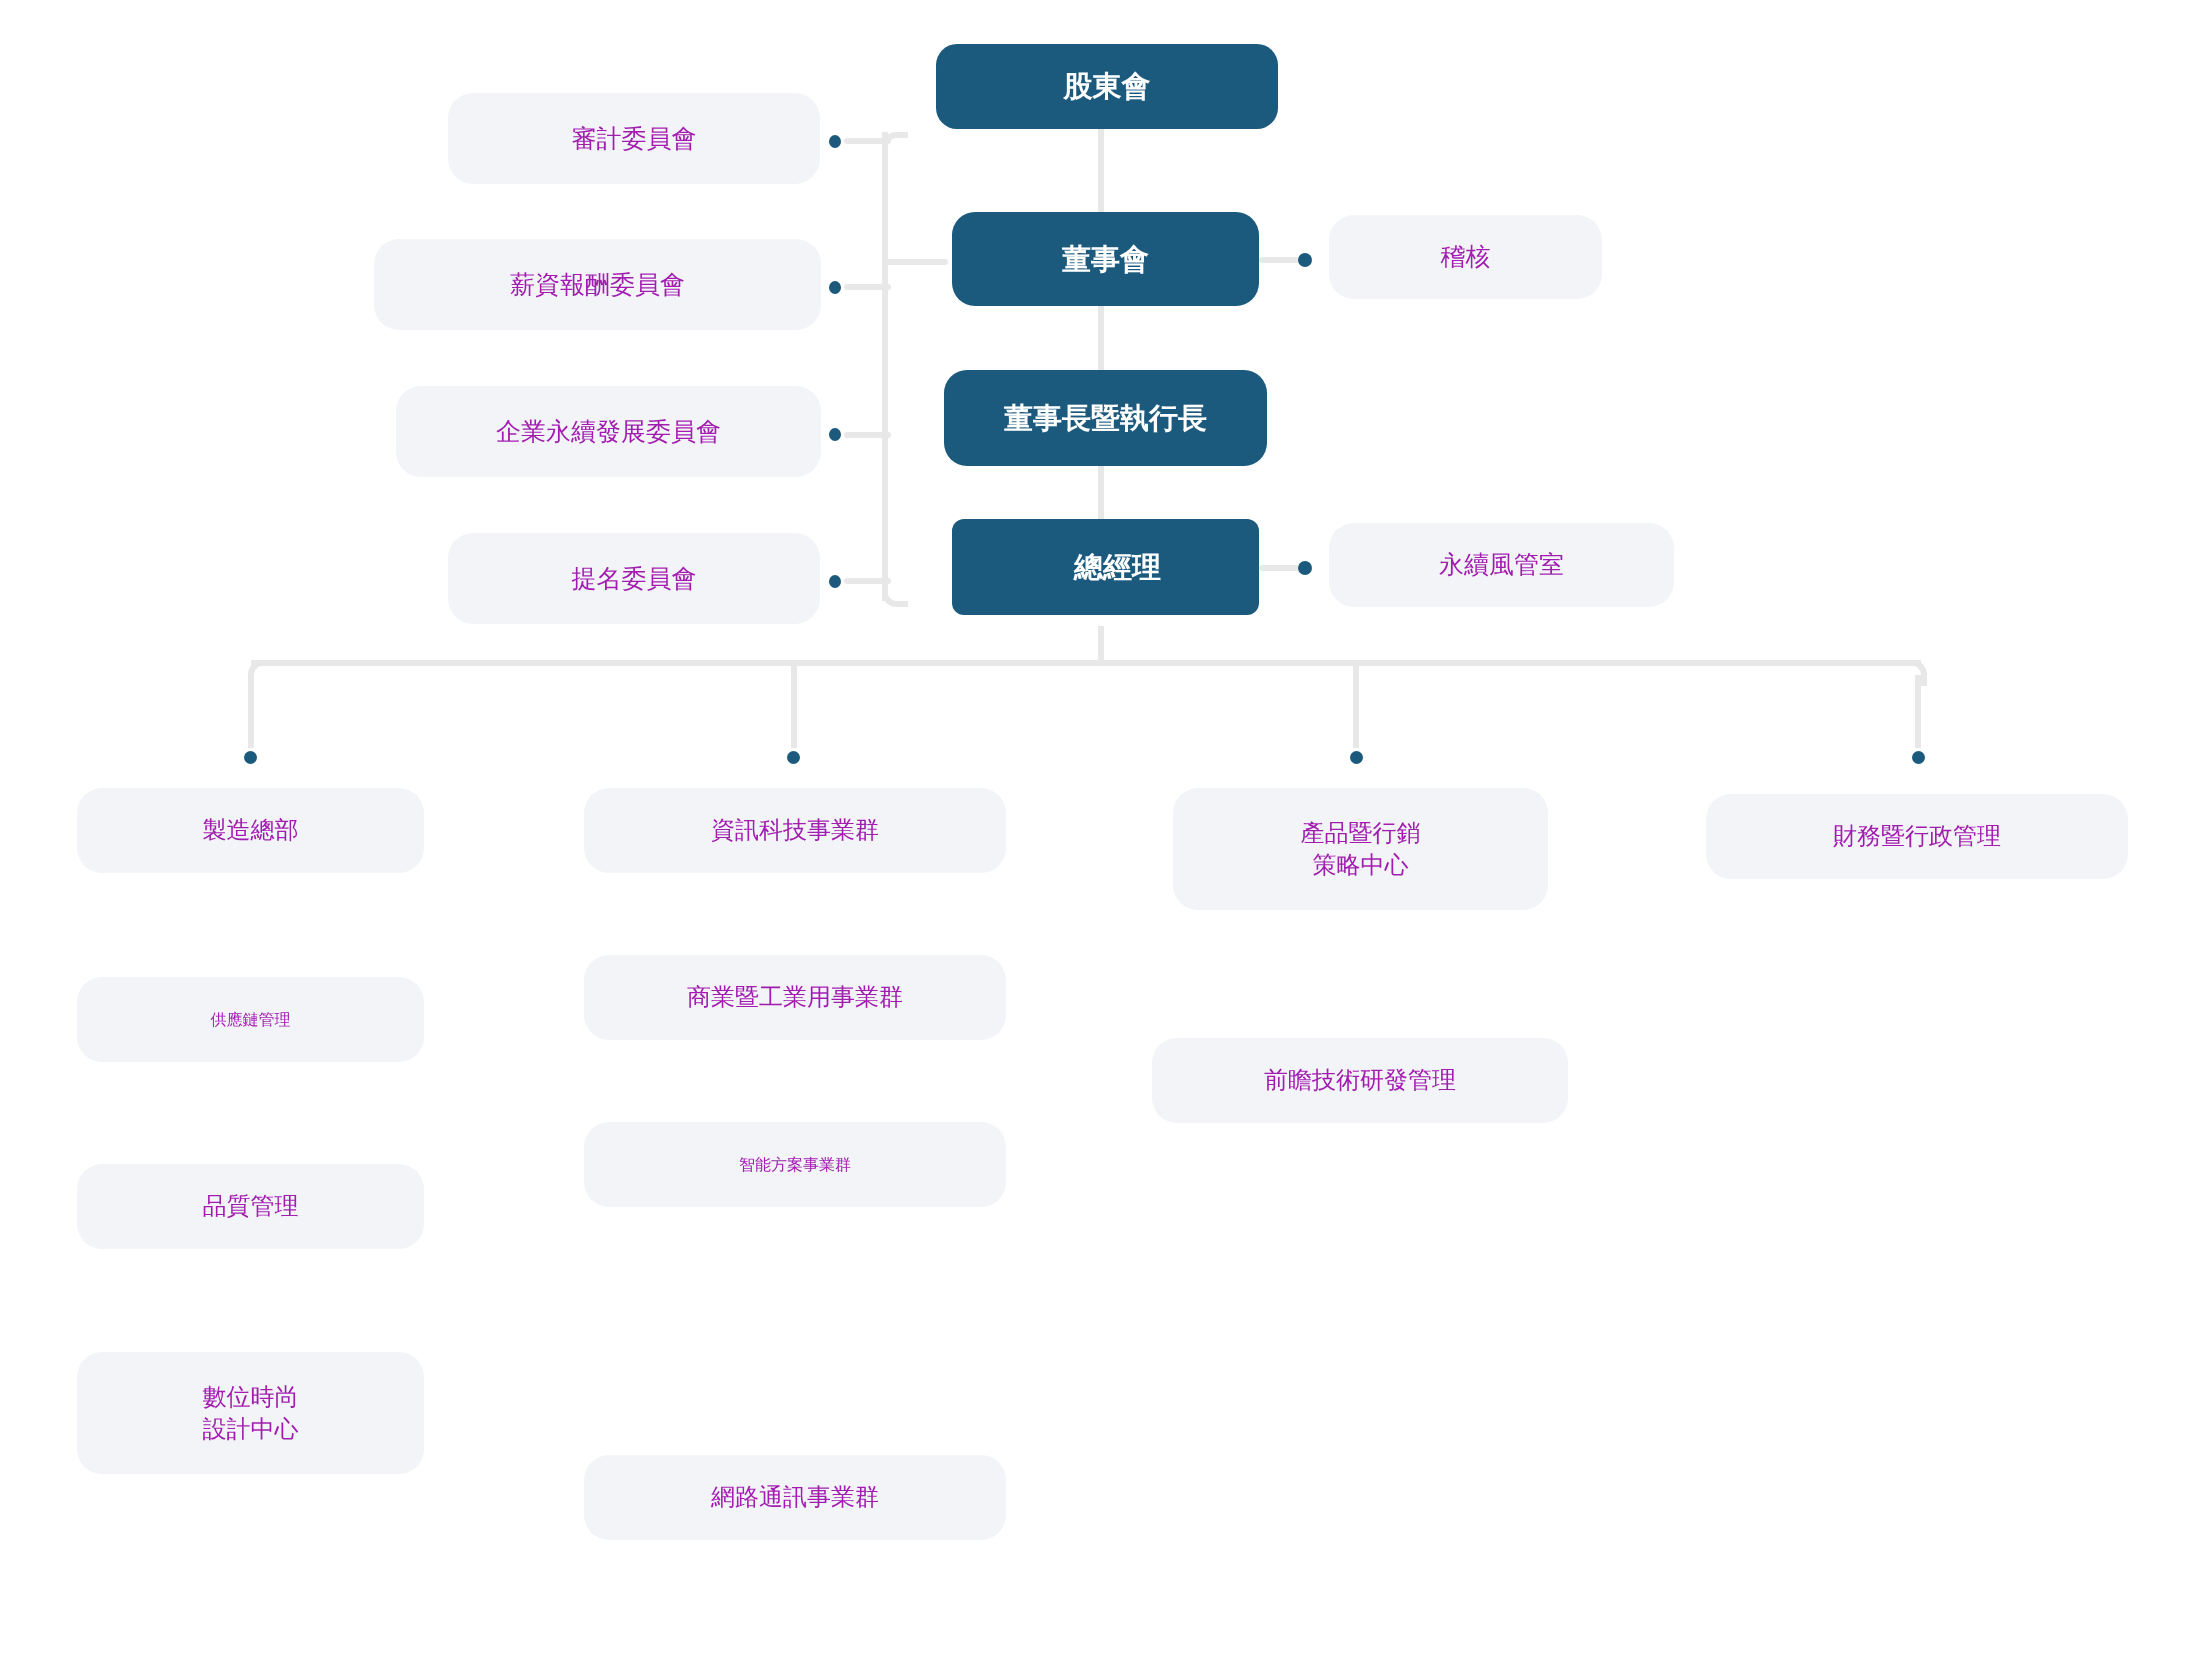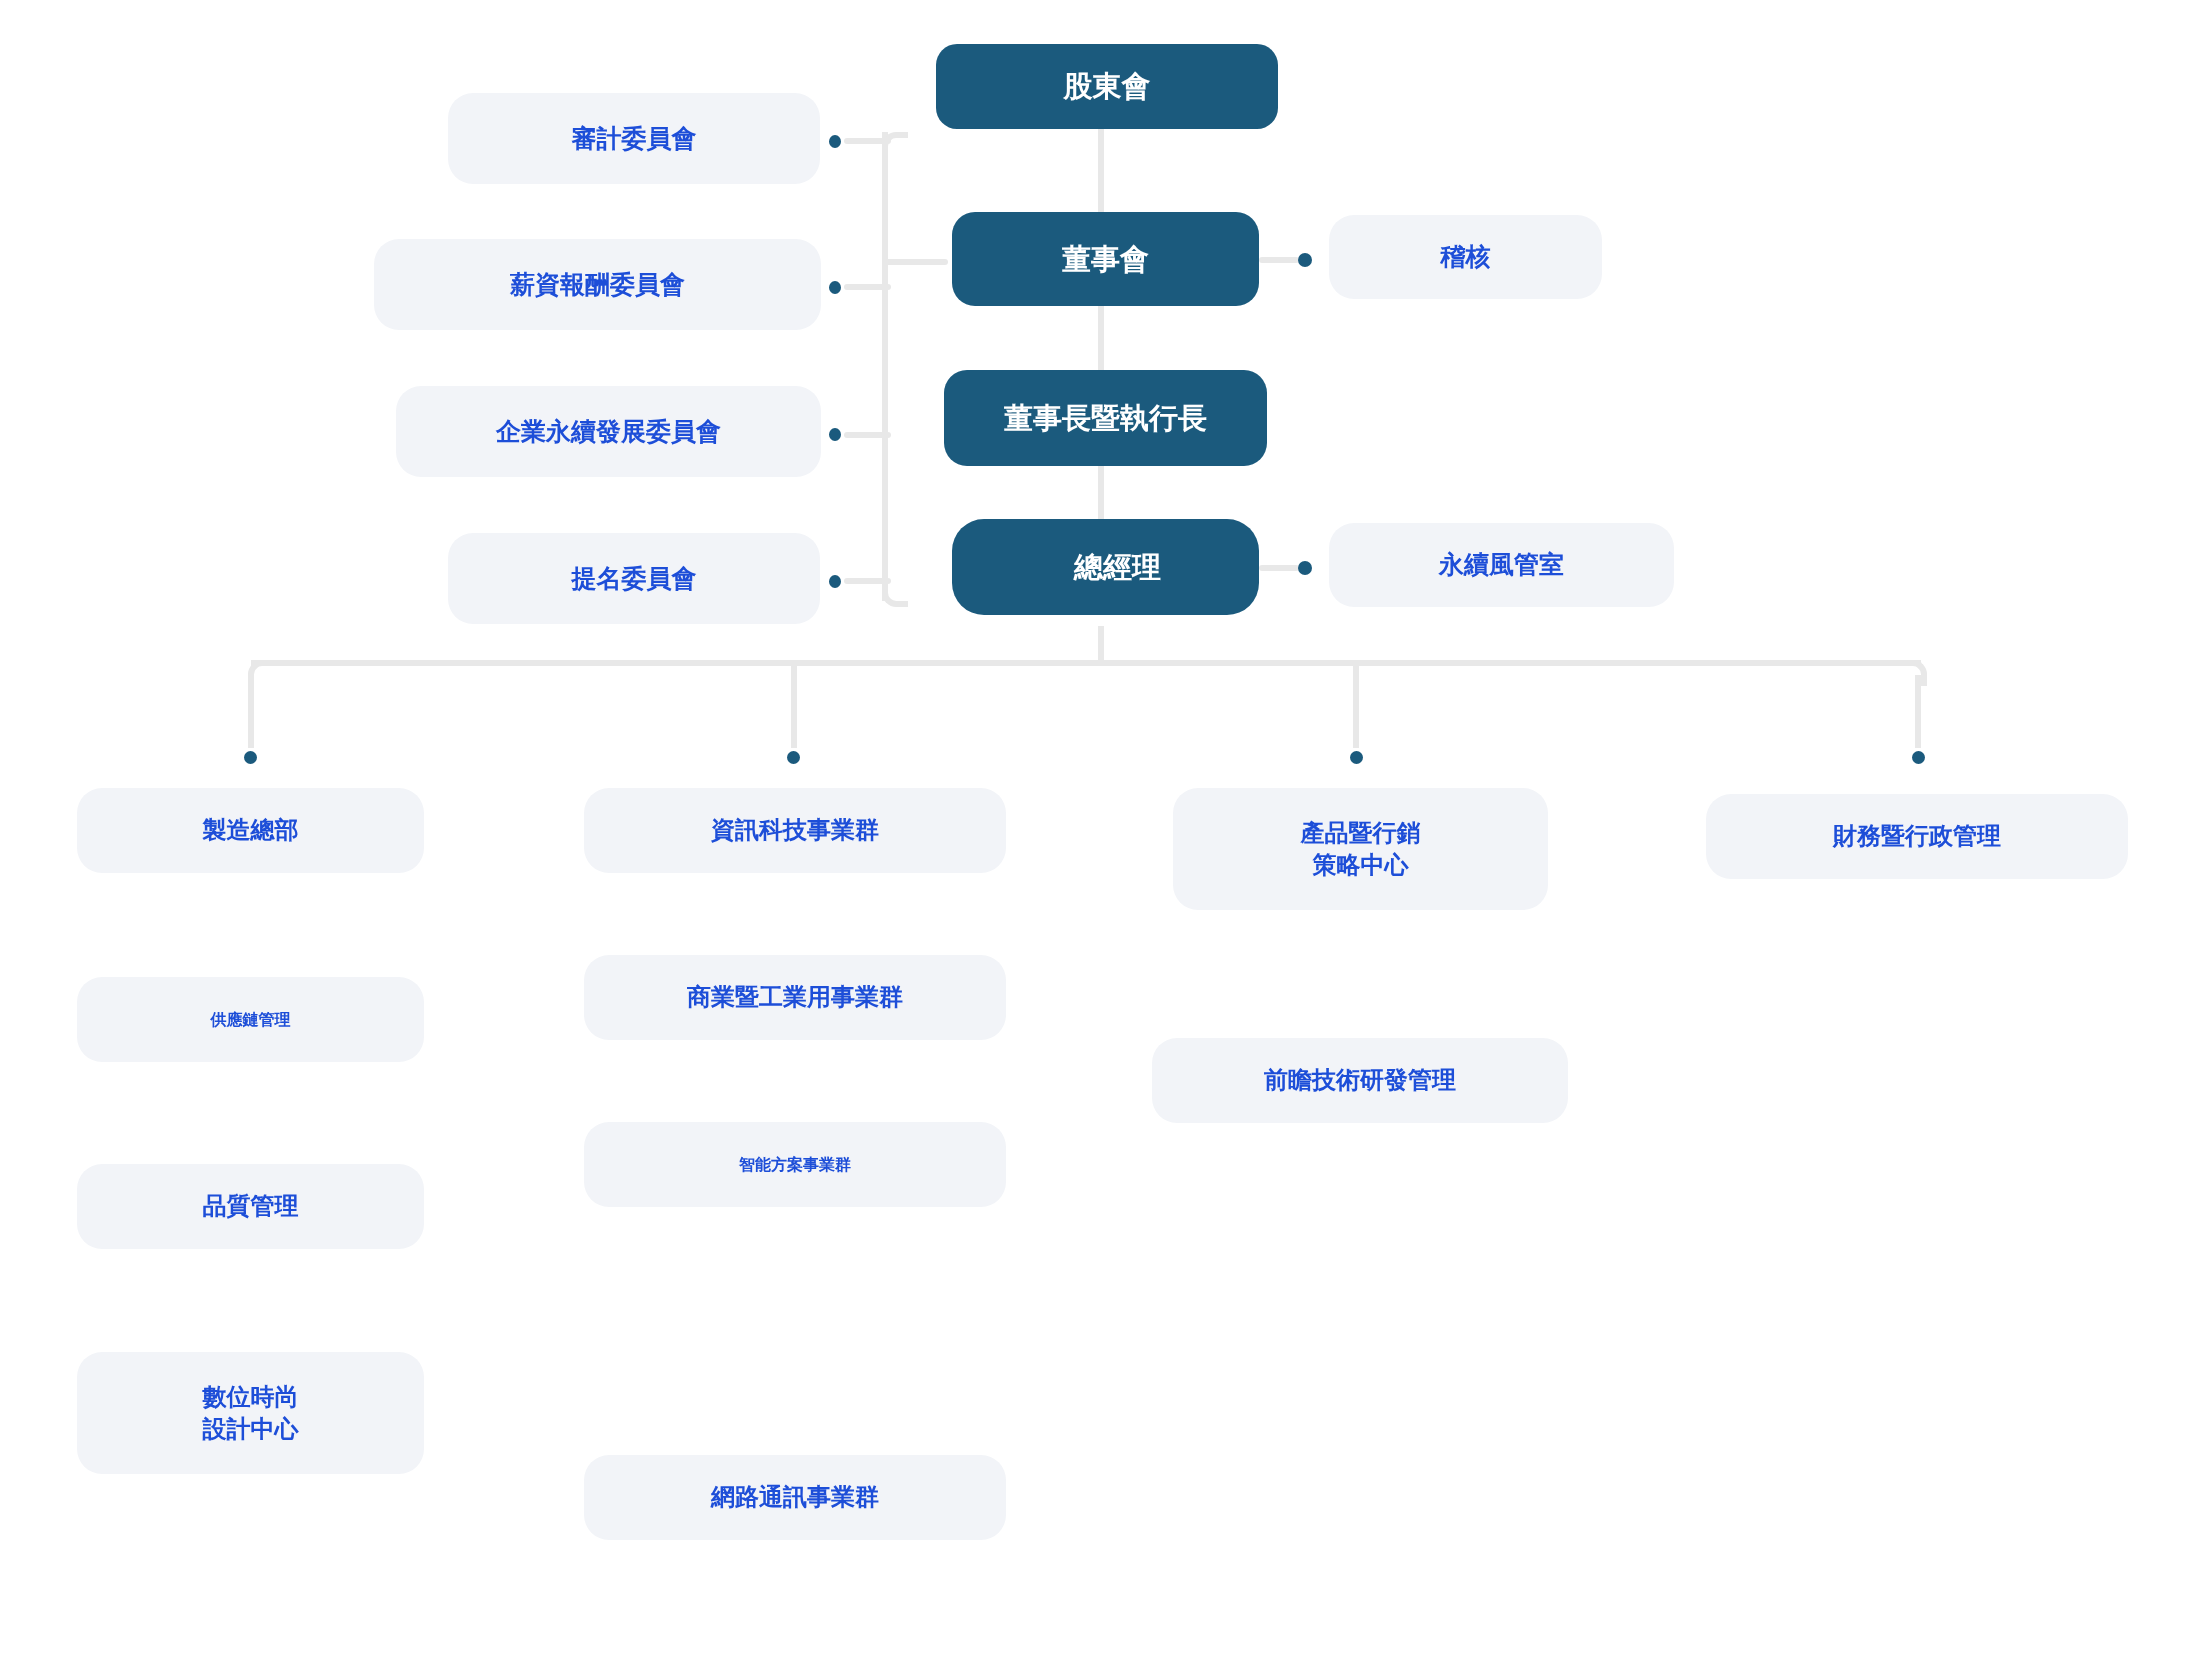--- a/index.html
+++ b/index.html
@@ -3,21 +3,21 @@
 <meta charset="utf-8">
 <style>
   html,body{margin:0;padding:0;background:#ffffff;}
   body{width:2205px;height:1672px;position:relative;overflow:hidden;
        font-family:"Liberation Sans","DejaVu Sans",sans-serif;}
   #stage{position:absolute;left:0;top:0;width:2205px;height:1672px;}
 
   .node{position:absolute;box-sizing:border-box;display:flex;align-items:center;
         justify-content:center;text-align:center;line-height:1.34;}
   .node.dark{background:#1B5A7D;color:#ffffff;font-weight:700;}
-  .node.light{background:#F2F4F8;color:#1d4ed8;font-weight:700;}
+  .node.light{background:#F2F4F8;color:#a21caf;font-weight:400;}
 
   .line{position:absolute;background:#E8E8E8;}
   .dot{position:absolute;background:#1B5A7D;border-radius:50%;}
 
   .v{width:6px;}
   .h{height:6px;}
 
   .corner{position:absolute;border:6px solid #E8E8E8;background:transparent;}
   .corner.tl{border-right:none;border-bottom:none;border-top-left-radius:14.3px;}
   .corner.tr{border-left:none;border-bottom:none;border-top-right-radius:14.3px;}
@@ -74,21 +74,21 @@
   <div class="dot" style="left:787px;top:751px;width:13.2px;height:13.2px;"></div>
   <div class="dot" style="left:1350px;top:751px;width:13.2px;height:13.2px;"></div>
   <div class="dot" style="left:1912px;top:751px;width:13.2px;height:13.2px;"></div>
 
   <div class="node dark" style="left:936px;top:44px;width:342px;height:85px;border-radius:21px;font-size:29px;">股東會</div>
 
   <div class="node dark" style="left:952px;top:212px;width:307px;height:94px;border-radius:23px;font-size:29px;">董事會</div>
 
   <div class="node dark" style="left:944px;top:370px;width:323px;height:96px;border-radius:23px;font-size:29px;">董事長暨執行長</div>
 
-  <div class="node dark" style="left:952px;top:519px;width:307px;height:96px;border-radius:32px;font-size:29px;padding-left:24px;">總經理</div>
+  <div class="node dark" style="left:952px;top:519px;width:307px;height:96px;border-radius:12px;font-size:29px;padding-left:24px;">總經理</div>
 
   <div class="node light" style="left:448px;top:93px;width:372px;height:91px;border-radius:25px;font-size:25px;">審計委員會</div>
 
   <div class="node light" style="left:374px;top:239px;width:447px;height:91px;border-radius:25px;font-size:25px;">薪資報酬委員會</div>
 
   <div class="node light" style="left:396px;top:386px;width:425px;height:91px;border-radius:25px;font-size:25px;">企業永續發展委員會</div>
 
   <div class="node light" style="left:448px;top:533px;width:372px;height:91px;border-radius:25px;font-size:25px;">提名委員會</div>
 
   <div class="node light" style="left:1329px;top:215px;width:273px;height:84px;border-radius:25px;font-size:25px;">稽核</div>

